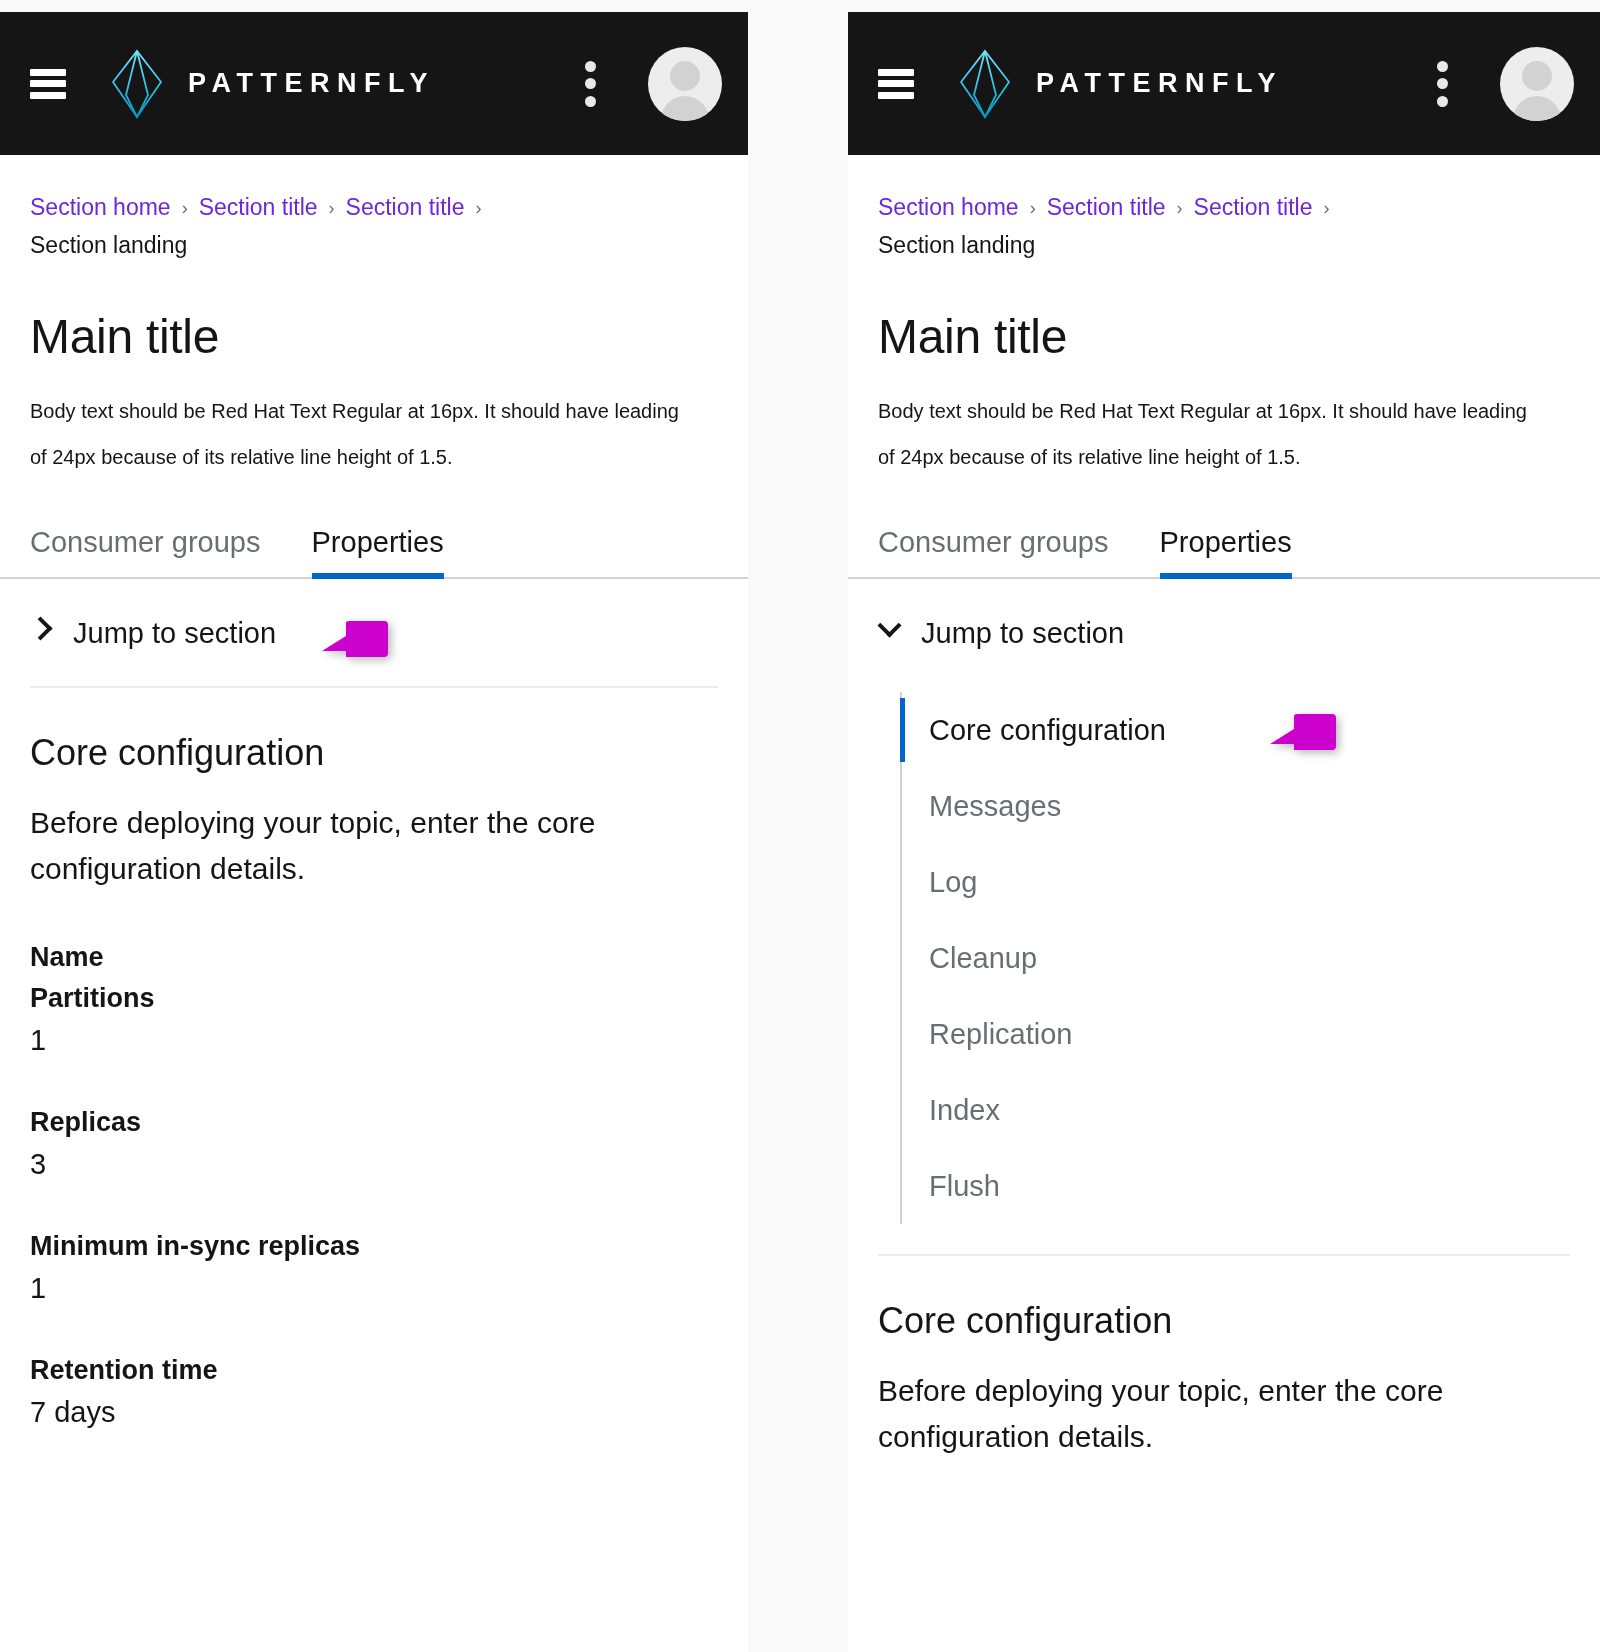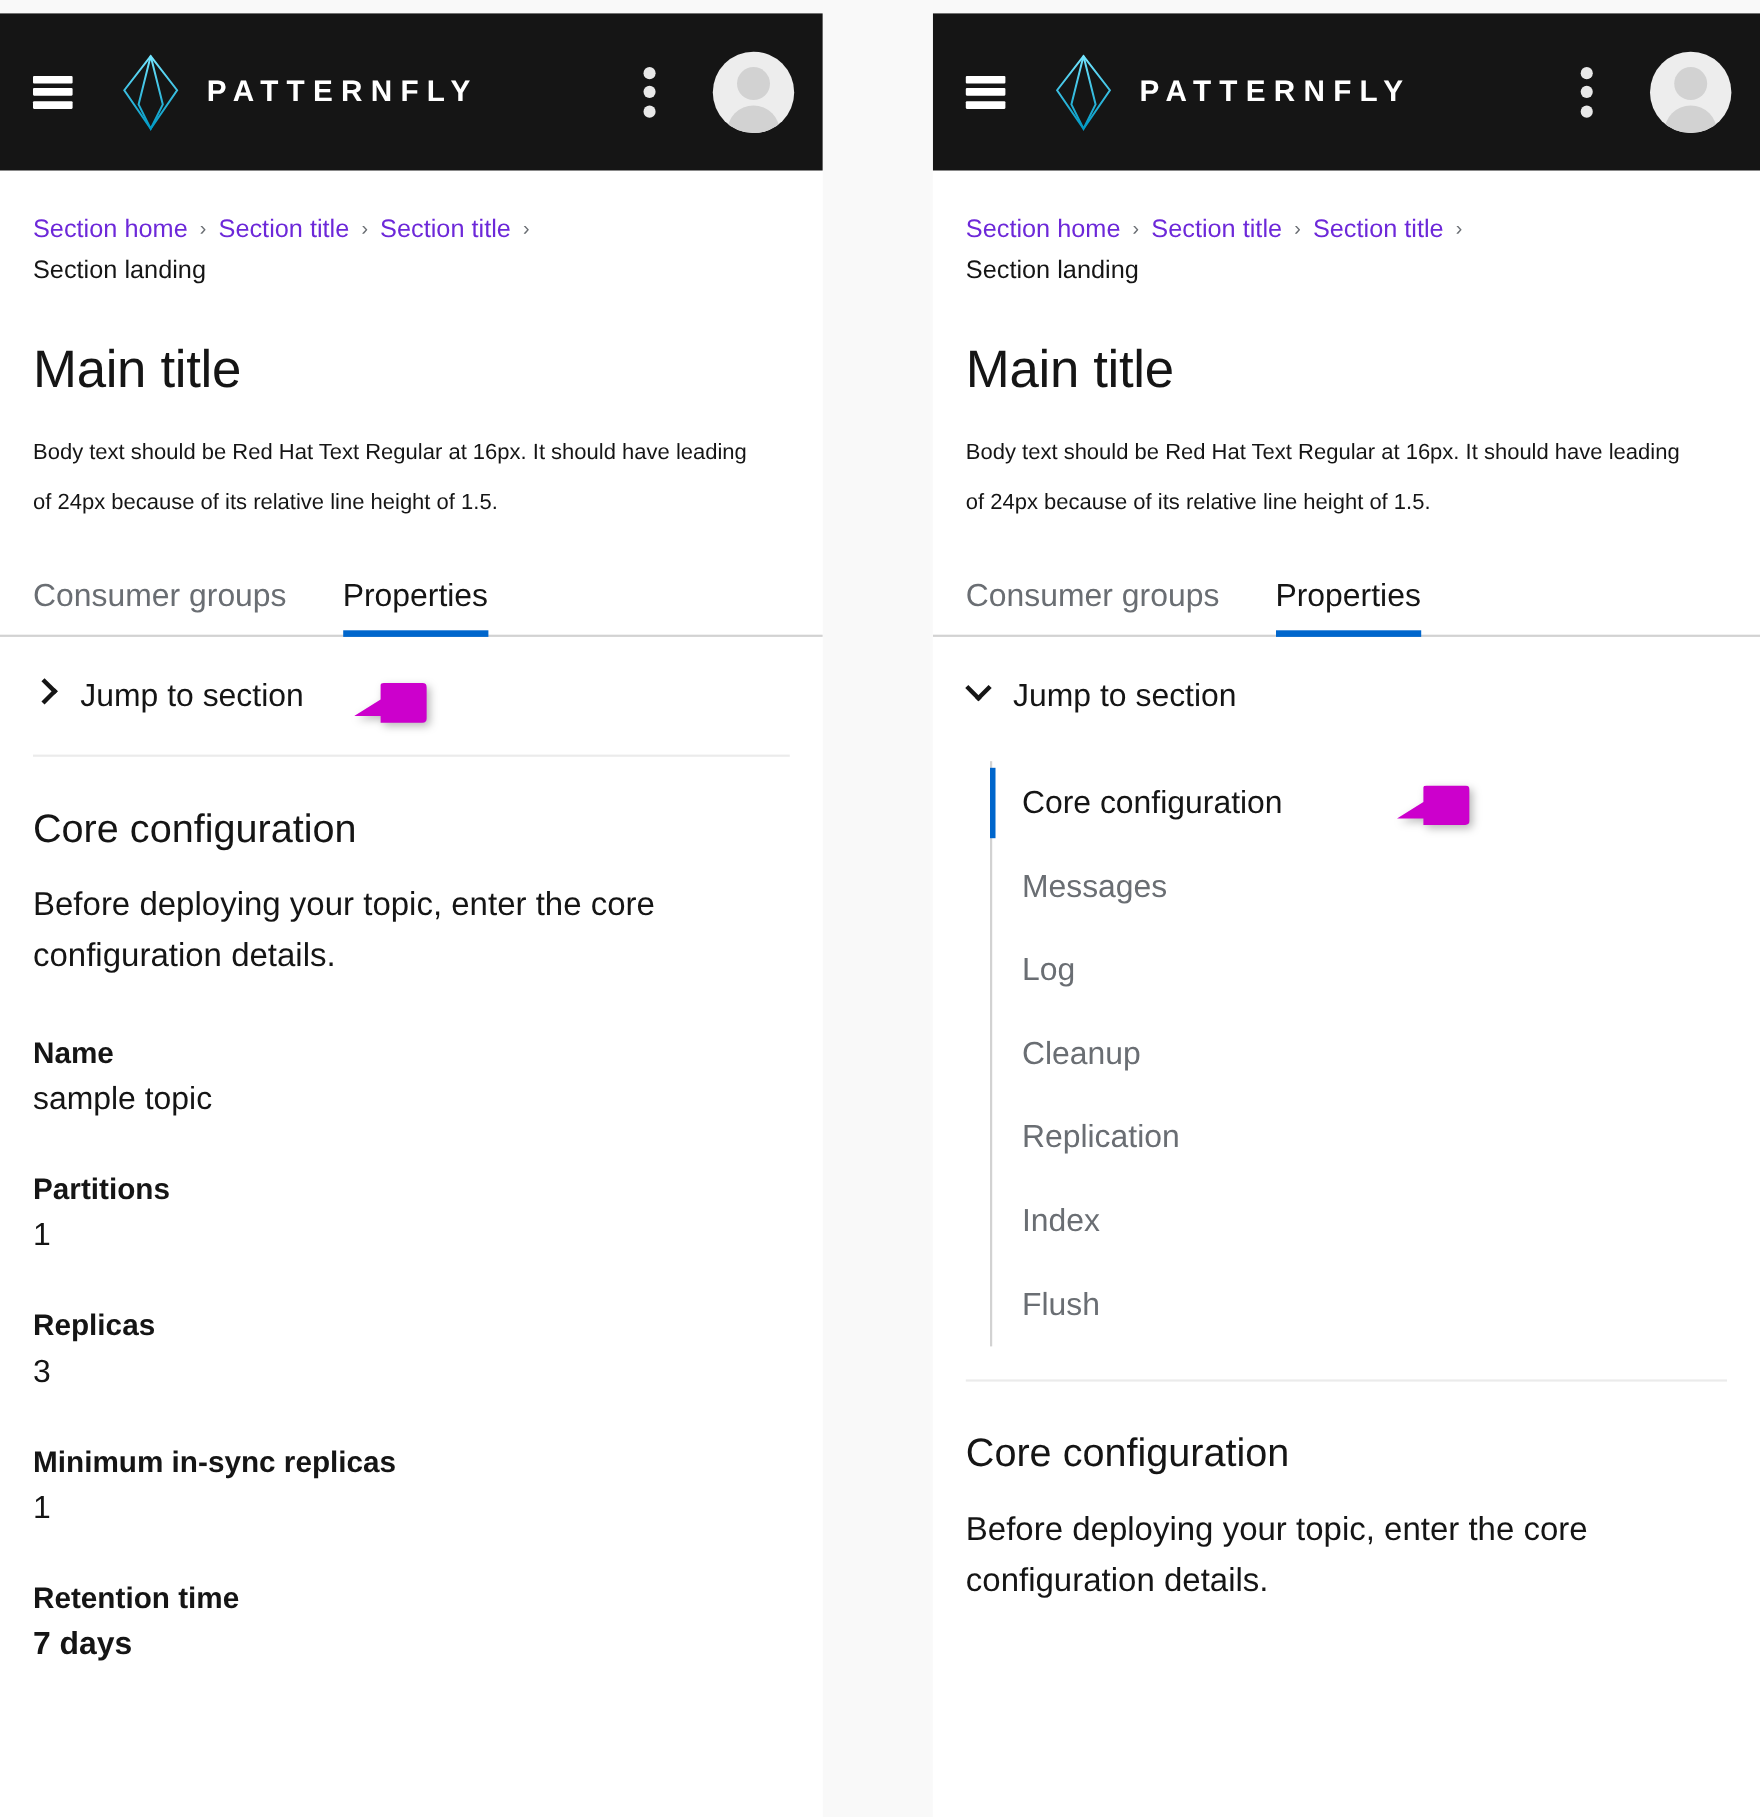--- a/index.html
+++ b/index.html
@@ -280,21 +280,21 @@
     font-size: 27px;
     font-weight: 700;
     color: #151515;
     margin-bottom: 10px;
   }
   .dl-desc {
     font-size: 29px;
     color: #151515;
     margin-bottom: 50px;
   }
-  .dl-desc:last-child { margin-bottom: 1px; font-weight: bold; }
+  .dl-desc:last-child { margin-bottom: 1px; }
 </style>
 </head>
 <body>
 
 <div class="stage">
 
   <div class="panel panel-left">
 
     <div class="masthead">
       <div class="hamburger">
@@ -359,21 +359,20 @@
           </span>
         </div>
       </div>
 
       <div class="section">
         <h2 class="section-title">Core configuration</h2>
         <p class="section-desc">Before deploying your topic, enter the core configuration details.</p>
 
         <div class="dlist">
           <div class="dl-term">Name</div>
-          <div class="dl-desc">sample topic</div>
 
           <div class="dl-term">Partitions</div>
           <div class="dl-desc">1</div>
 
           <div class="dl-term">Replicas</div>
           <div class="dl-desc">3</div>
 
           <div class="dl-term">Minimum in-sync replicas</div>
           <div class="dl-desc">1</div>
 

